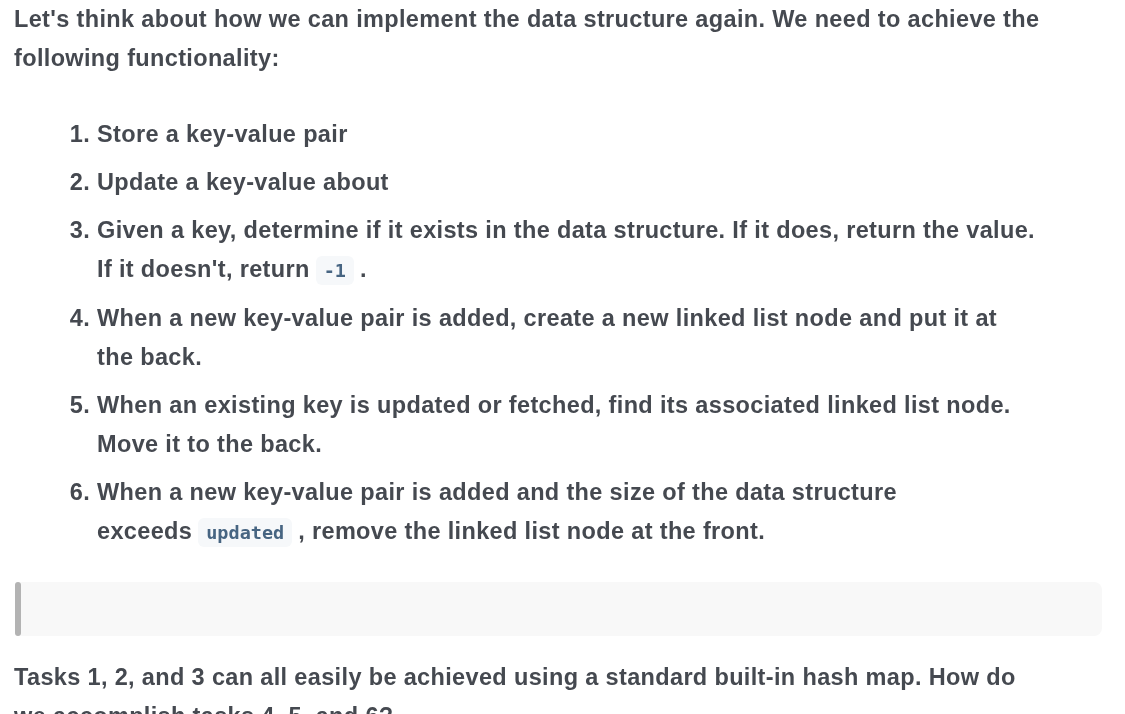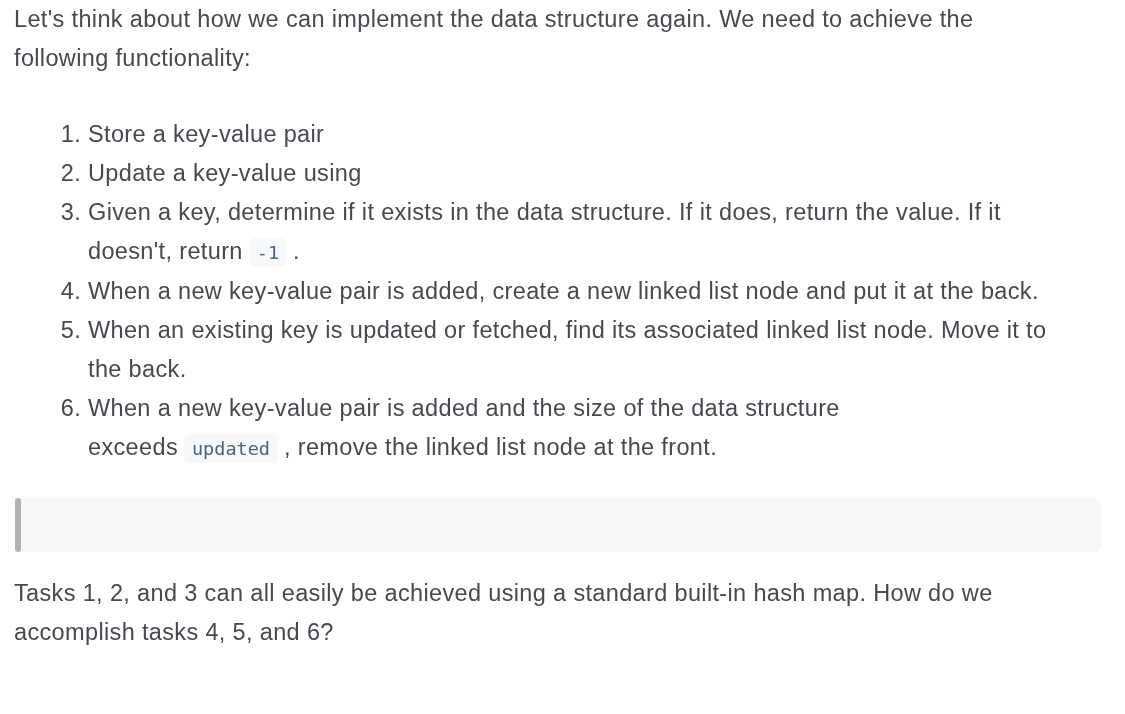--- a/index.html
+++ b/index.html
@@ -3,42 +3,42 @@
 <meta charset="utf-8">
 <style>
   :root {
     --page-bg: #ffffff;
     --text: #454950;
     --code-text: #476582;
     --code-bg: #f6f8fa;
     --quote-bg: #f8f8f8;
     --quote-bar: #b3b3b3;
   }
-  * { box-sizing: border-box; }
+  * { box-sizing: border-box; font-weight: bold; }
   html, body { margin: 0; padding: 0; }
   body {
     width: 1125px;
     height: 714px;
     overflow: hidden;
     background: var(--page-bg);
     color: var(--text);
     font-family: "Liberation Sans", "DejaVu Sans", sans-serif;
     font-size: 23.5px;
     line-height: 39px;
     letter-spacing: 0.35px;
     padding: 0 78px 0 14px;
   }
   p { margin: 0; }
   .intro { margin-top: 0; }
   ol.requirements {
     margin: 37px 0 0 0;
     padding: 0 0 0 74px;
     list-style: decimal outside;
   }
-  ol.requirements li { padding: 0; margin: 0; }
+  ol.requirements li { padding: 0; margin: 9px; }
   code.inline-code {
     font-family: "DejaVu Sans Mono", "Liberation Mono", monospace;
     font-size: 18.5px;
     letter-spacing: 0;
     color: var(--code-text);
     background: var(--code-bg);
     border-radius: 6px;
     padding: 4px 8px;
     margin: 0 6px;
     white-space: nowrap;
@@ -61,21 +61,21 @@
   }
   .closing { margin-top: 22px; }
 </style>
 </head>
 <body>
 
 <p class="intro">Let's think about how we can implement the data structure again. We need to achieve the following functionality:</p>
 
 <ol class="requirements">
     <li>Store a key-value pair</li>
-    <li>Update a key-value using</li>
+    <li>Update a key-value about</li>
     <li>Given a key, determine if it exists in the data structure. If it does, return the value. If it doesn't, return<code class="inline-code">-1</code>.</li>
     <li>When a new key-value pair is added, create a new linked list node and put it at the back.</li>
     <li>When an existing key is updated or fetched, find its associated linked list node. Move it to the back.</li>
     <li>When a new key-value pair is added and the size of the data structure exceeds<code class="inline-code">updated</code>, remove the linked list node at the front.</li>
   </ol>
 
 <div class="blockquote">
   <div class="quote-bar"></div>
 </div>
 

